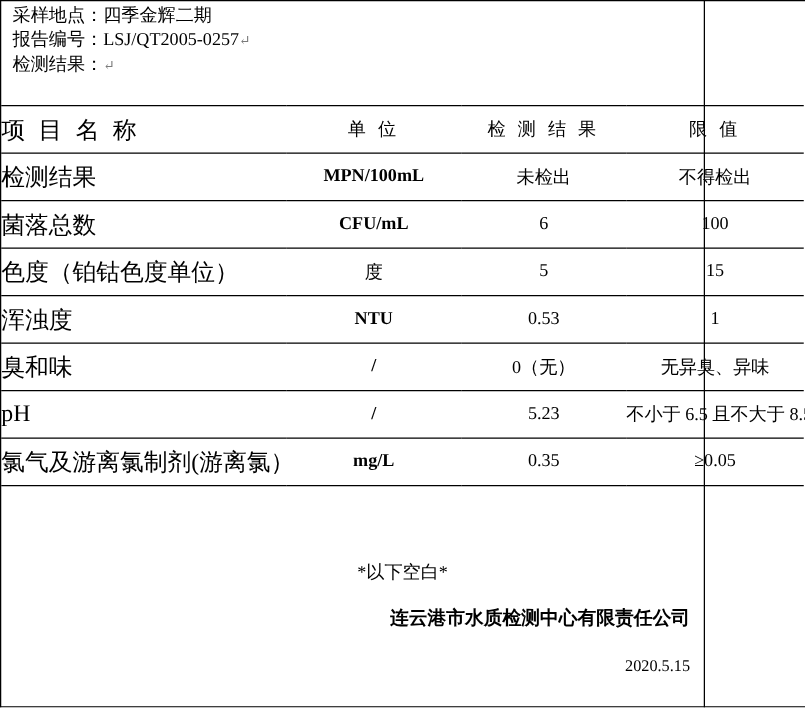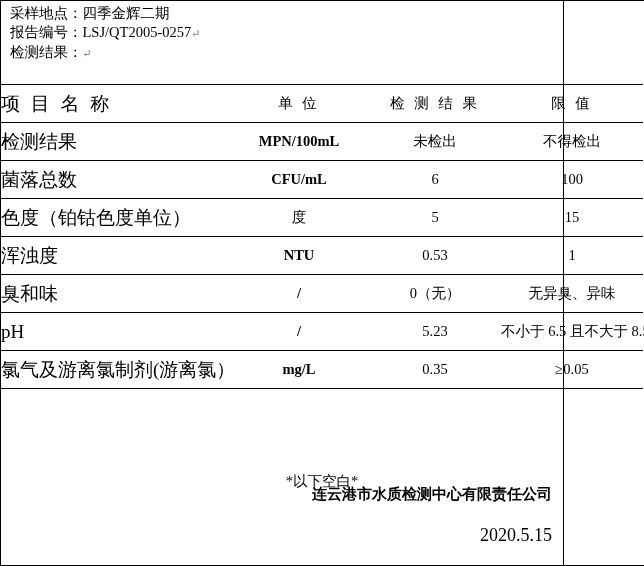--- a/index.html
+++ b/index.html
@@ -106,35 +106,34 @@
   }
 
   
   .blank-note {
     position: absolute;
     left: 0;
     top: 448px;
     width: 644px;
     text-align: center;
     font-size: 14.5px;
-    margin-top: 24px;
   }
   .company {
     position: absolute;
     right: 12px;
     top: 485px;
     font-size: 15px;
     white-space: nowrap;
     font-weight: bold;
   }
   .date {
     position: absolute;
     right: 12px;
     top: 525px;
-    font-size: 18px;
+    font-size: 13px;
     white-space: nowrap;
   }
   .nowrap { white-space: nowrap; }
 </style>
 </head>
 <body>
 
 <div class="page">
 
   <div class="border-top"></div>

